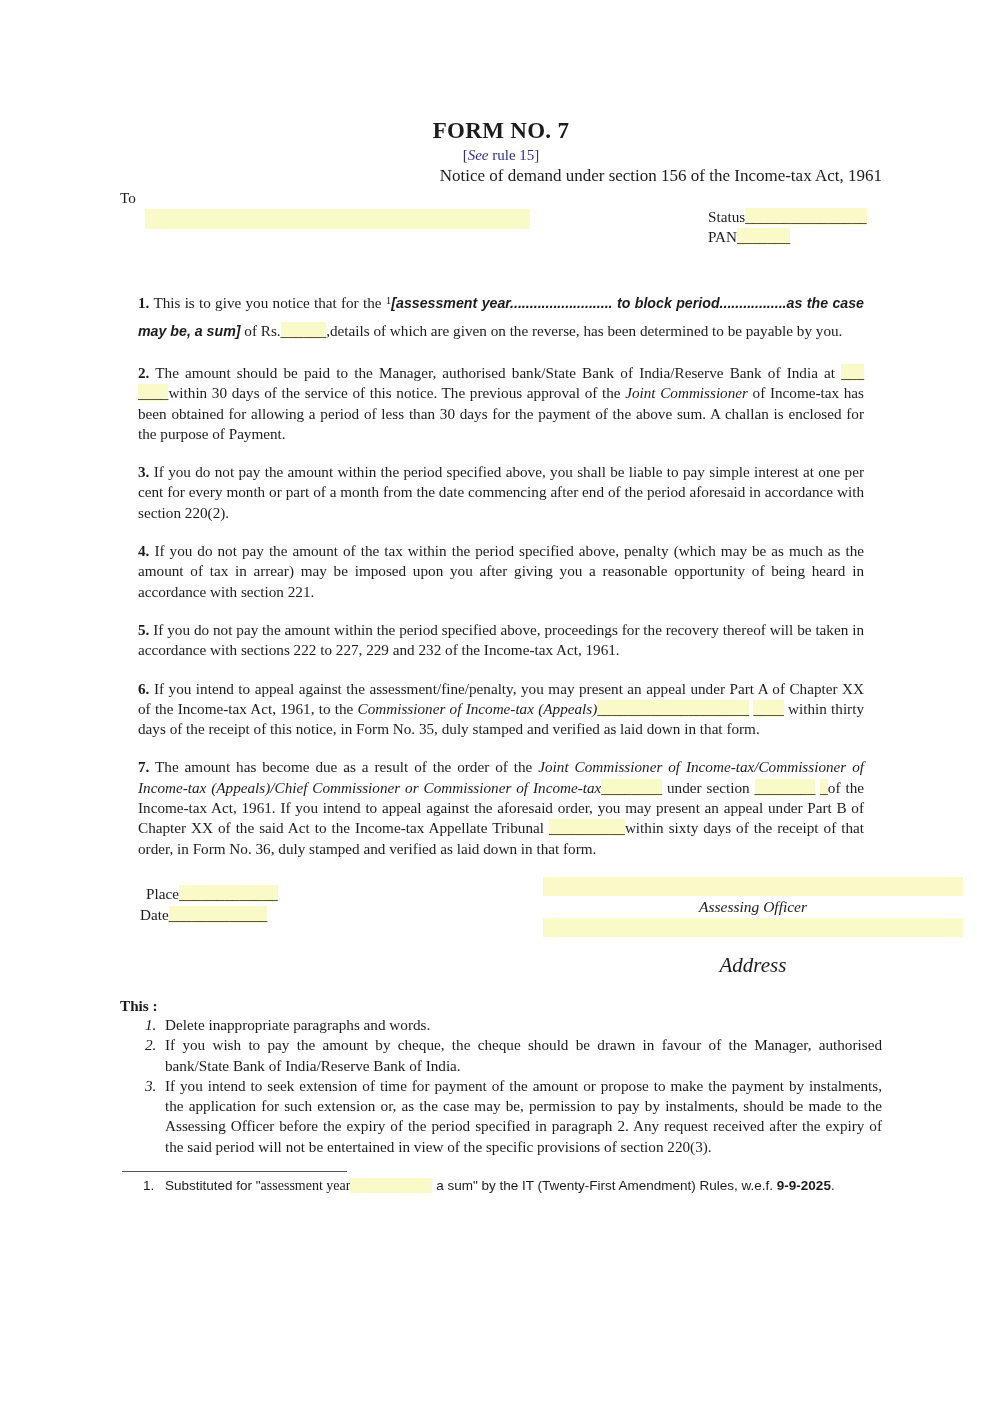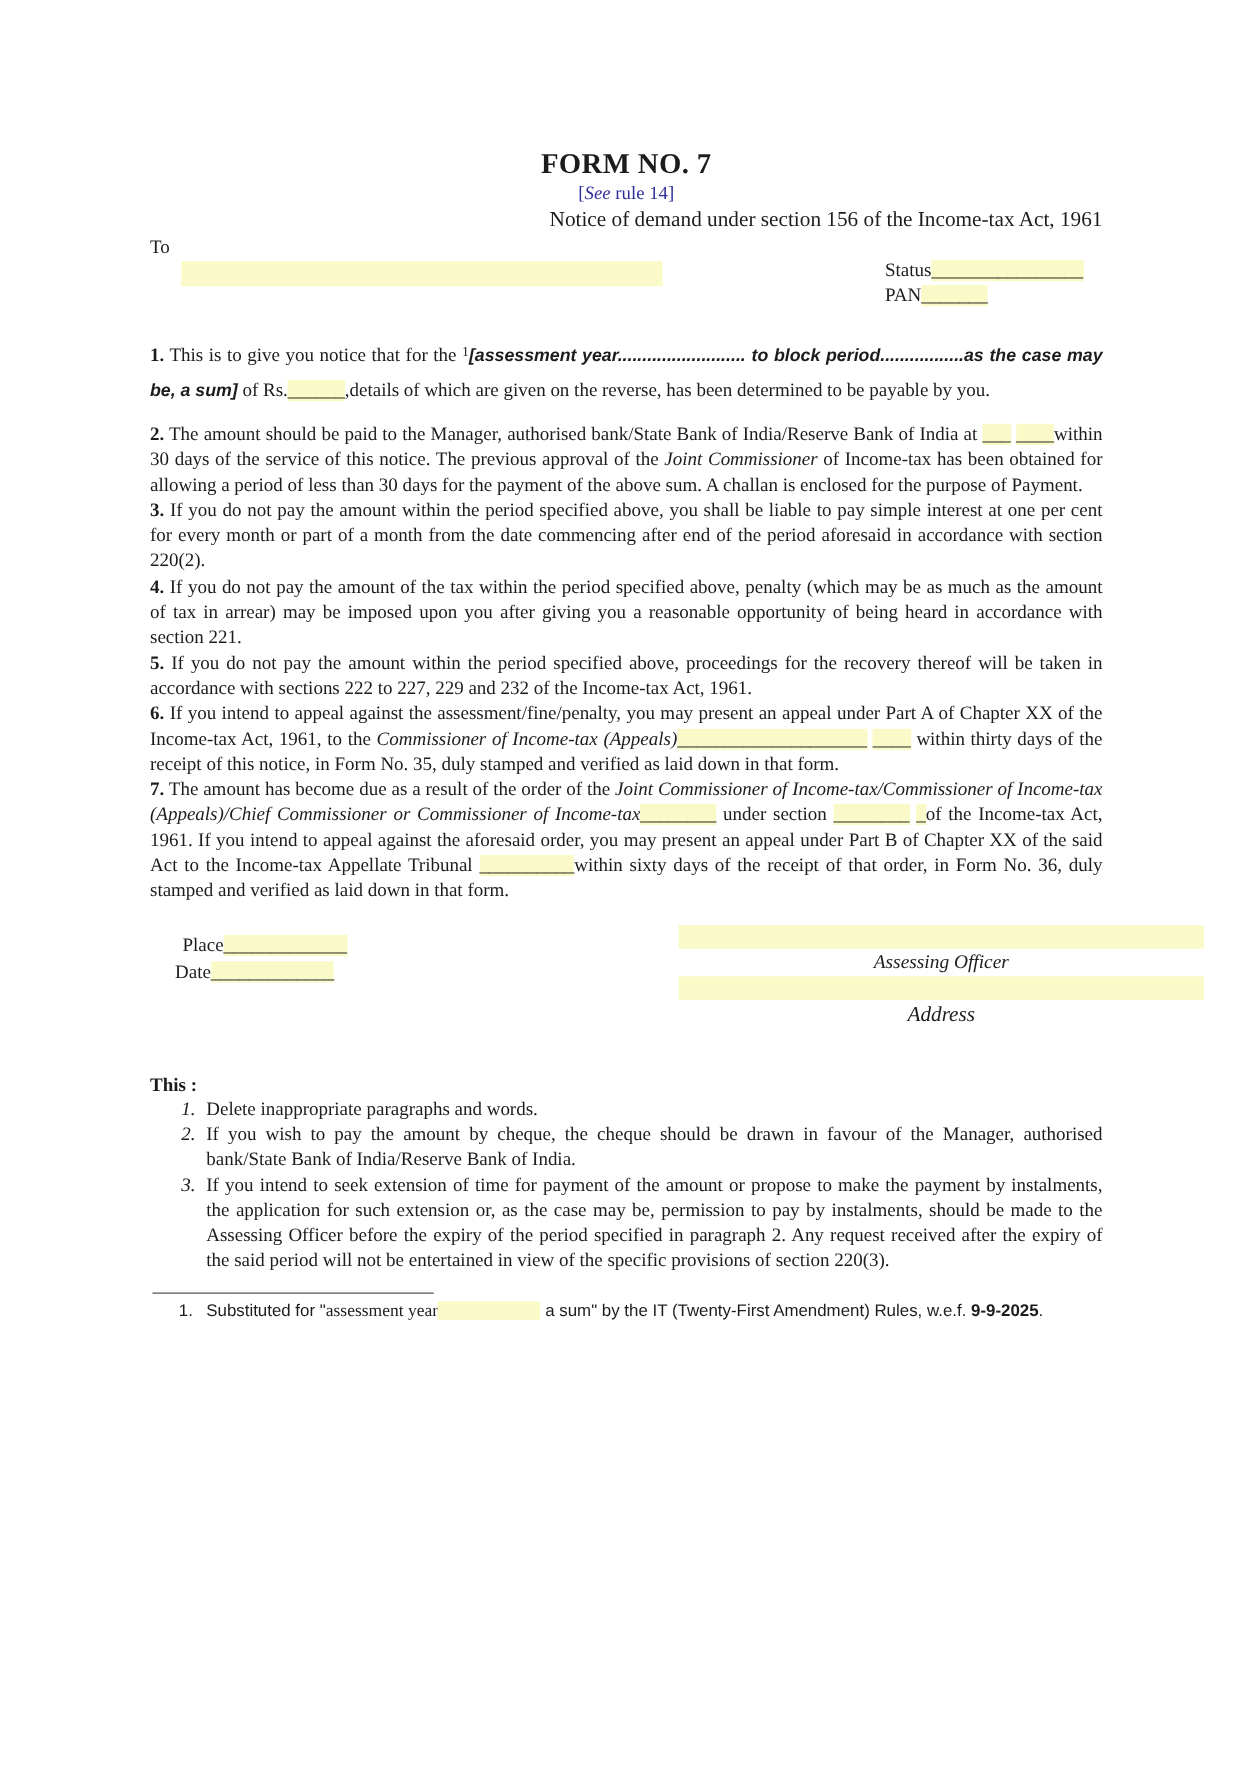--- a/index.html
+++ b/index.html
@@ -15,34 +15,34 @@
   .rule-ref .it { font-style:italic; }
   .subtitle { margin-top:2px; text-align:right; font-size:17px; font-weight:400; }
 
   .to { margin-top:3px; font-size:15.2px; }
 
   .addr-zone { position:relative; height:64px; }
   .hl { background:#FAFAC8; }
   .addr-field { position:absolute; left:25px; top:2px; width:385px; height:20px; background:#FAFAC8; }
   .status-pan { position:absolute; left:588px; top:0; font-size:15.2px; line-height:20px; white-space:nowrap; }
 
-  .para { margin:0; font-size:15.2px; line-height:20.3px; text-align:justify; }
+  .para { margin:18px; font-size:15.2px; line-height:20.3px; text-align:justify; }
   .para.p1 { line-height:27px; margin-bottom:11px; }
   .b { font-weight:700; }
   .itserif { font-style:italic; }
   .itsans { font-family:"Liberation Sans", sans-serif; font-style:italic; font-weight:700; font-size:14.2px; }
   sup.fn { font-size:11px; line-height:0; vertical-align:4px; }
 
   .sig-zone { position:relative; height:100px; margin-top:16px; font-size:15.2px; }
   .place-row { position:absolute; left:26px; top:8px; }
   .date-row  { position:absolute; left:20px; top:29px; }
   .officer-block { position:absolute; left:423px; top:0; width:420px; }
   .sig-bar { height:19px; background:#FAFAC8; }
   .officer-name { height:22px; line-height:22px; text-align:center; font-style:italic; font-size:15.5px; }
-  .address-label { margin-top:2px; text-align:center; font-style:italic; font-size:17px; }
+  .address-label { margin-top:16px; text-align:center; font-style:italic; font-size:21px; }
 
   .notes-heading { margin-top:20px; font-size:15.2px; font-weight:700; }
   .note { display:flex; font-size:15.2px; line-height:20.3px; }
   .note-num { flex:none; width:20px; margin-left:25px; font-style:italic; }
   .note-text { flex:1; text-align:justify; }
 
   .foot-sep { margin-top:14px; width:225px; height:0; border-top:1px solid #555; margin-left:2px; }
   .footnote { display:flex; margin-top:5px; font-family:"Liberation Sans", sans-serif; font-size:13.5px; line-height:18px; }
   .fn-num { flex:none; width:22px; margin-left:23px; }
   .fn-text { flex:1; }
@@ -50,21 +50,21 @@
   .fngap { display:inline-block; width:82px; height:15px; vertical-align:-3px; }
 </style>
 </head>
 <body>
 
 <div class="page">
   <div class="content">
 
     <h1 class="title">FORM NO. 7</h1>
 
-    <div class="rule-ref"><span>[</span><span class="it">See</span><span> rule 14]</span></div>
+    <div class="rule-ref"><span>[</span><span class="it">See</span><span> rule 15]</span></div>
 
     <div class="subtitle">Notice of demand under section 156 of the Income-tax Act, 1961</div>
 
     <div class="to">To</div>
 
     <div class="addr-zone">
       <div class="addr-field"></div>
       <div class="status-pan">
         <div><span>Status</span><span class="hl">________________</span></div>
         <div><span>PAN</span><span class="hl">_______</span></div>

